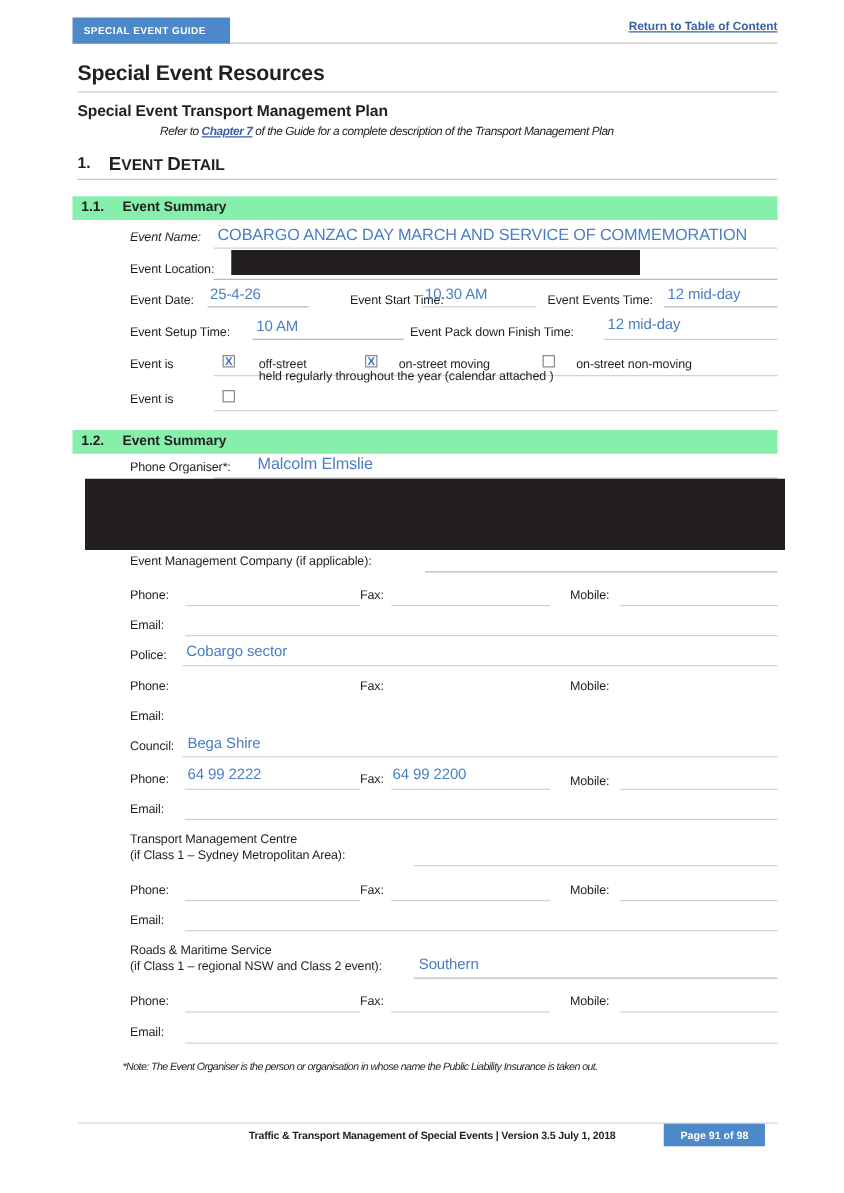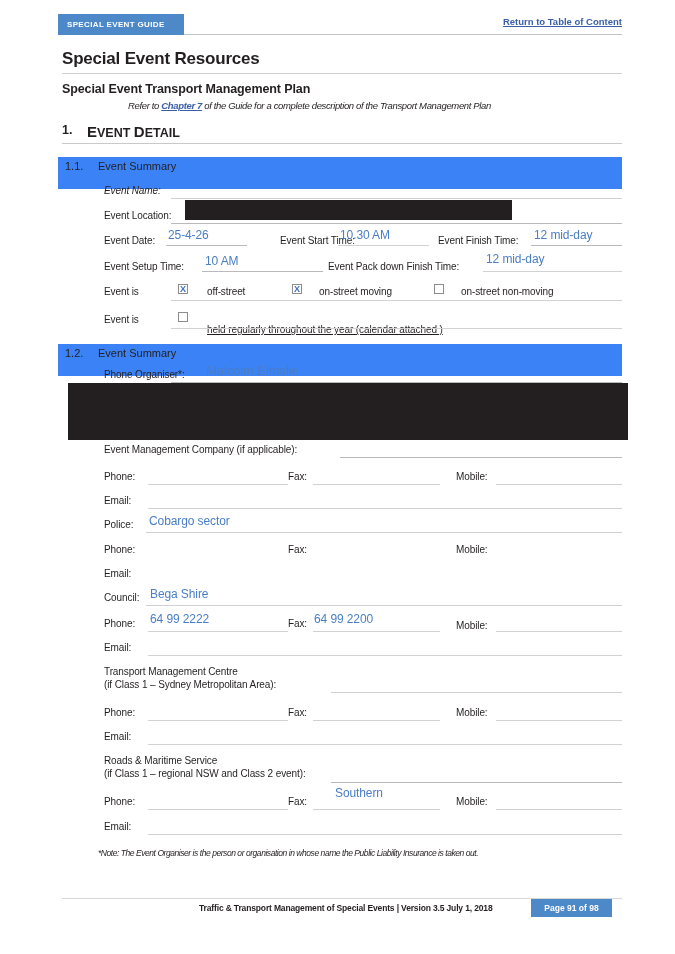--- a/index.html
+++ b/index.html
@@ -115,24 +115,24 @@
     position: absolute;
     left: 62px; top: 143px;
     width: 560px;
     border-bottom: 1.5px solid #c9c9c9;
   }
 
   
   .bar {
     position: absolute;
     left: 58px;
-    width: 564px; height: 32px;
-    background: #3b82f6;
+    width: 564px; height: 19px;
+    background: #86efac;
     font-size: 11px;
-    font-weight: normal;
+    font-weight: bold;
     line-height: 19px;
     color: #231f20;
   }
   .bar .bnum { position: absolute; left: 7px; top: 0; }
   .bar .blbl { position: absolute; left: 40px; top: 0; }
 
   
   .lbl {
     position: absolute;
     font-size: 10px;
@@ -243,36 +243,37 @@
   <div class="sec-num">1.</div>
   <div class="sec-title"><span class="sc">E</span><span>VENT </span><span class="sc">D</span><span>ETAIL</span></div>
   <div class="sec-rule"></div>
 
   <div class="bar" style="top:157px;">
     <span class="bnum">1.1.</span>
     <span class="blbl">Event Summary</span>
   </div>
 
   <div class="lbl" style="left:104px; top:185px;font-style:italic;">Event Name:</div>
+  <div class="fill" style="left:174px; top:180px;">COBARGO ANZAC DAY MARCH AND SERVICE OF COMMEMORATION</div>
   <div class="ul light" style="left:171px; top:198px; width:451px;"></div>
 
   <div class="lbl" style="left:104px; top:210px;">Event Location:</div>
   <div class="redact" style="left:185px; top:200px; width:327px; height:20px;"></div>
   <div class="fill" style="left:188px; top:205px;"></div>
   <div class="ul" style="left:171px; top:223px; width:451px;"></div>
 
   <div class="lbl" style="left:104px; top:235px;">Event Date:</div>
   <div class="fill sm" style="left:168px; top:228px;">25-4-26</div>
   <div class="ul" style="left:166px; top:245px; width:81px;"></div>
 
   <div class="lbl" style="left:252px; top:235px;padding-left:28px;">Event Start Time:</div>
   <div class="fill sm" style="left:340px; top:228px;">10.30 AM</div>
   <div class="ul light" style="left:338px; top:245px; width:91px;"></div>
 
-  <div class="lbl" style="left:438px; top:235px;">Event Finish Time:</div>
+  <div class="lbl" style="left:438px; top:235px;">Event Events Time:</div>
   <div class="fill sm" style="left:534px; top:228px;">12 mid-day</div>
   <div class="ul" style="left:531px; top:245px; width:91px;"></div>
 
   <div class="lbl" style="left:104px; top:261px;">Event Setup Time:</div>
   <div class="fill sm" style="left:205px; top:254px;">10 AM</div>
   <div class="ul" style="left:202px; top:271px; width:121px;"></div>
 
   <div class="lbl" style="left:328px; top:261px;">Event Pack down Finish Time:</div>
   <div class="fill sm" style="left:486px; top:252px;">12 mid-day</div>
   <div class="ul light" style="left:483px; top:271px; width:139px;"></div>
@@ -293,21 +294,21 @@
     <span class="mk"></span>
   </div>
   <div class="lbl" style="left:461px; top:286px;">on-street non-moving</div>
 
   <div class="ul light" style="left:171px; top:300px; width:451px;"></div>
 
   <div class="lbl" style="left:104px; top:314px;">Event is</div>
   <div class="cbx" style="left:178px; top:312px;">
     <span class="mk"></span>
   </div>
-  <div class="lbl" style="left:207px; top:324px;text-decoration:underline;">held regularly throughout the year (calendar attached )</div>
+  <div class="lbl" style="left:207px; top:296px;">held regularly throughout the year (calendar attached )</div>
   <div class="ul light" style="left:171px; top:328px; width:451px;"></div>
 
   <div class="bar" style="top:344px;">
     <span class="bnum">1.2.</span>
     <span class="blbl">Event Summary</span>
   </div>
 
   <div class="lbl" style="left:104px; top:369px;">Phone Organiser*:</div>
   <div class="fill" style="left:206px; top:363px;">Malcolm Elmslie</div>
   <div class="ul" style="left:171px; top:382px; width:451px;"></div>
@@ -385,21 +386,21 @@
   <div class="lbl" style="left:456px; top:707px;">Mobile:</div>
   <div class="fill sm" style="left:500px; top:703px;"></div>
   <div class="ul light" style="left:496px; top:720px; width:126px;"></div>
 
   <div class="lbl" style="left:104px; top:731px;">Email:</div>
   <div class="fill sm" style="left:152px; top:727px;"></div>
   <div class="ul light" style="left:148px; top:744px; width:474px;"></div>
 
   <div class="lbl2" style="left:104px; top:755px;">Roads &amp; Maritime Service</div>
   <div class="lbl2" style="left:104px; top:768px;">(if Class 1 – regional NSW and Class 2 event):</div>
-  <div class="fill sm" style="left:335px; top:764px;margin-top:22px;">Southern</div>
+  <div class="fill sm" style="left:335px; top:764px;">Southern</div>
   <div class="ul" style="left:331px; top:782px; width:291px;"></div>
 
   <div class="lbl" style="left:104px; top:796px;">Phone:</div>
   <div class="fill sm" style="left:152px; top:792px;"></div>
   <div class="ul light" style="left:148px; top:809px; width:140px;"></div>
 
   <div class="lbl" style="left:288px; top:796px;">Fax:</div>
   <div class="fill sm" style="left:316px; top:792px;"></div>
   <div class="ul light" style="left:313px; top:809px; width:127px;"></div>
 

